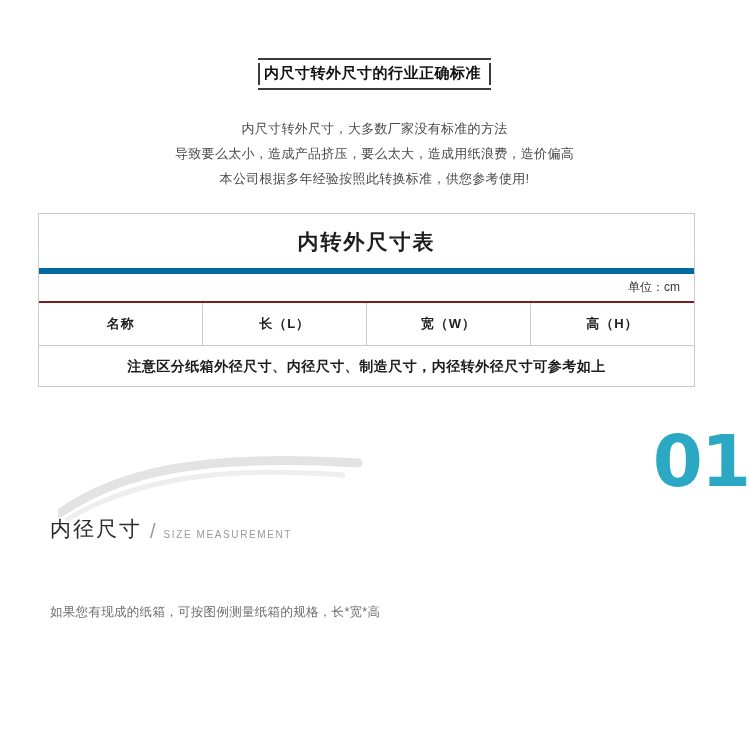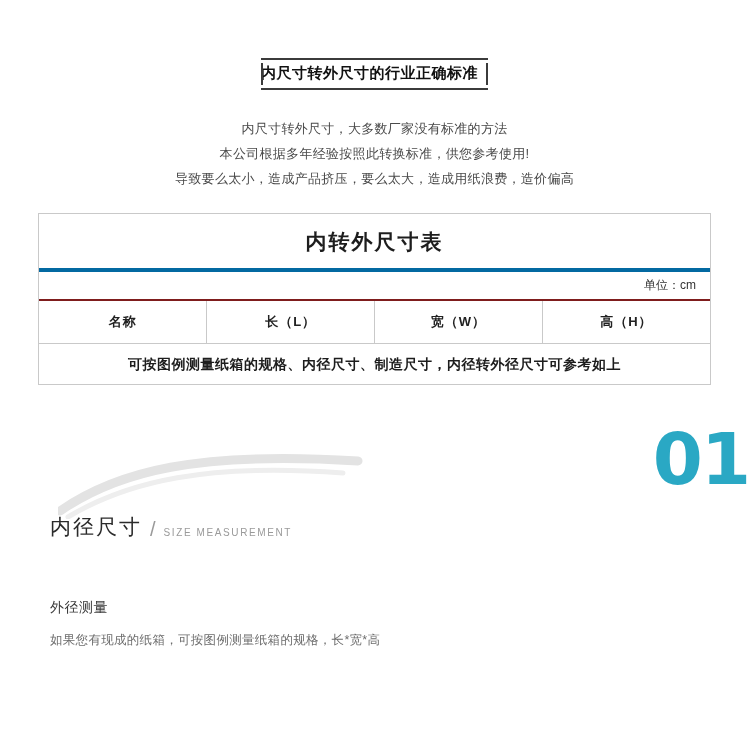--- a/index.html
+++ b/index.html
@@ -25,21 +25,21 @@
     display: flex;
     justify-content: center;
     align-items: center;
   }
   .headline {
     display: inline-block;
     font-size: 15px;
     font-weight: bold;
     color: #111111;
     letter-spacing: 0.5px;
-    padding: 4px 10px 5px 0;
+    padding: 4px 10px 5px 6px;
     border-top: 2px solid #3b3b3b;
     border-bottom: 2px solid #3b3b3b;
     position: relative;
   }
   .headline::before,
   .headline::after {
     content: "";
     position: absolute;
     top: 3px;
     bottom: 3px;
@@ -54,34 +54,34 @@
     line-height: 25px;
   }
   .sub-line {
     font-size: 13px;
     color: #4a4a4a;
     letter-spacing: 0.3px;
   }
 
   
   .table-block {
-    margin: 22px 38px 0 38px;
+    margin: 22px 54px 0 38px;
     border: 1px solid #c9c9c9;
     border-bottom: none;
   }
   .table-title {
     text-align: center;
     font-size: 21px;
     font-weight: bold;
     color: #1d1d1d;
     padding: 14px 0 12px 0;
     letter-spacing: 2px;
   }
   .unit-row {
-    border-top: 4px solid #0369a1;
+    border-top: 6px solid #0369a1;
     text-align: right;
     font-size: 12px;
     color: #333333;
     padding: 5px 14px 5px 0;
     height: 17px;
     line-height: 17px;
   }
   table.size-table {
     width: 100%;
     border-collapse: collapse;
@@ -188,55 +188,54 @@
 </style>
 </head>
 <body>
 
 <div class="top-section">
   <div class="headline-wrap">
     <div class="headline">内尺寸转外尺寸的行业正确标准</div>
   </div>
   <div class="sub-lines">
     <div class="sub-line">内尺寸转外尺寸，大多数厂家没有标准的方法</div>
+    <div class="sub-line">导致要么太小，造成产品挤压，要么太大，造成用纸浪费，造价偏高</div>
     <div class="sub-line">本公司根据多年经验按照此转换标准，供您参考使用!</div>
-    <div class="sub-line">导致要么太小，造成产品挤压，要么太大，造成用纸浪费，造价偏高</div>
   </div>
 </div>
 
 <div class="table-block">
   <div class="table-title">内转外尺寸表</div>
   <div class="unit-row">单位：cm</div>
 
   <table class="size-table">
     <thead>
       <tr>
         <th>名称</th>
         <th>长（L）</th>
         <th>宽（W）</th>
         <th>高（H）</th>
       </tr>
     </thead>
     <tbody>
     </tbody>
   </table>
 
-  <div class="note-row">可按图例测量纸箱的规格、内径尺寸、制造尺寸，内径转外径尺寸可参考如上</div>
+  <div class="note-row">注意区分纸箱外径尺寸、内径尺寸、制造尺寸，内径转外径尺寸可参考如上</div>
 </div>
 
 <div class="section-01">
   <svg class="swoosh" viewBox="0 0 320 74">
     <path d="M2 66 C 60 26, 140 6, 300 16" fill="none" stroke="#e3e3e3" stroke-width="9" stroke-linecap="round"></path>
     <path d="M10 72 C 70 36, 150 18, 285 28" fill="none" stroke="#eeeeee" stroke-width="5" stroke-linecap="round"></path>
   </svg>
   <div class="big-num">01</div>
   <div class="section-title-row">
     <span class="section-title-cn">内径尺寸</span>
     <span class="slash">/</span>
     <span class="section-title-en">SIZE MEASUREMENT</span>
   </div>
 </div>
 
 <div class="body-block">
-  <div class="body-head">外径测量</div>
   <div class="body-line">如果您有现成的纸箱，可按图例测量纸箱的规格，长*宽*高</div>
 
 </div>
 
 </body></html>

